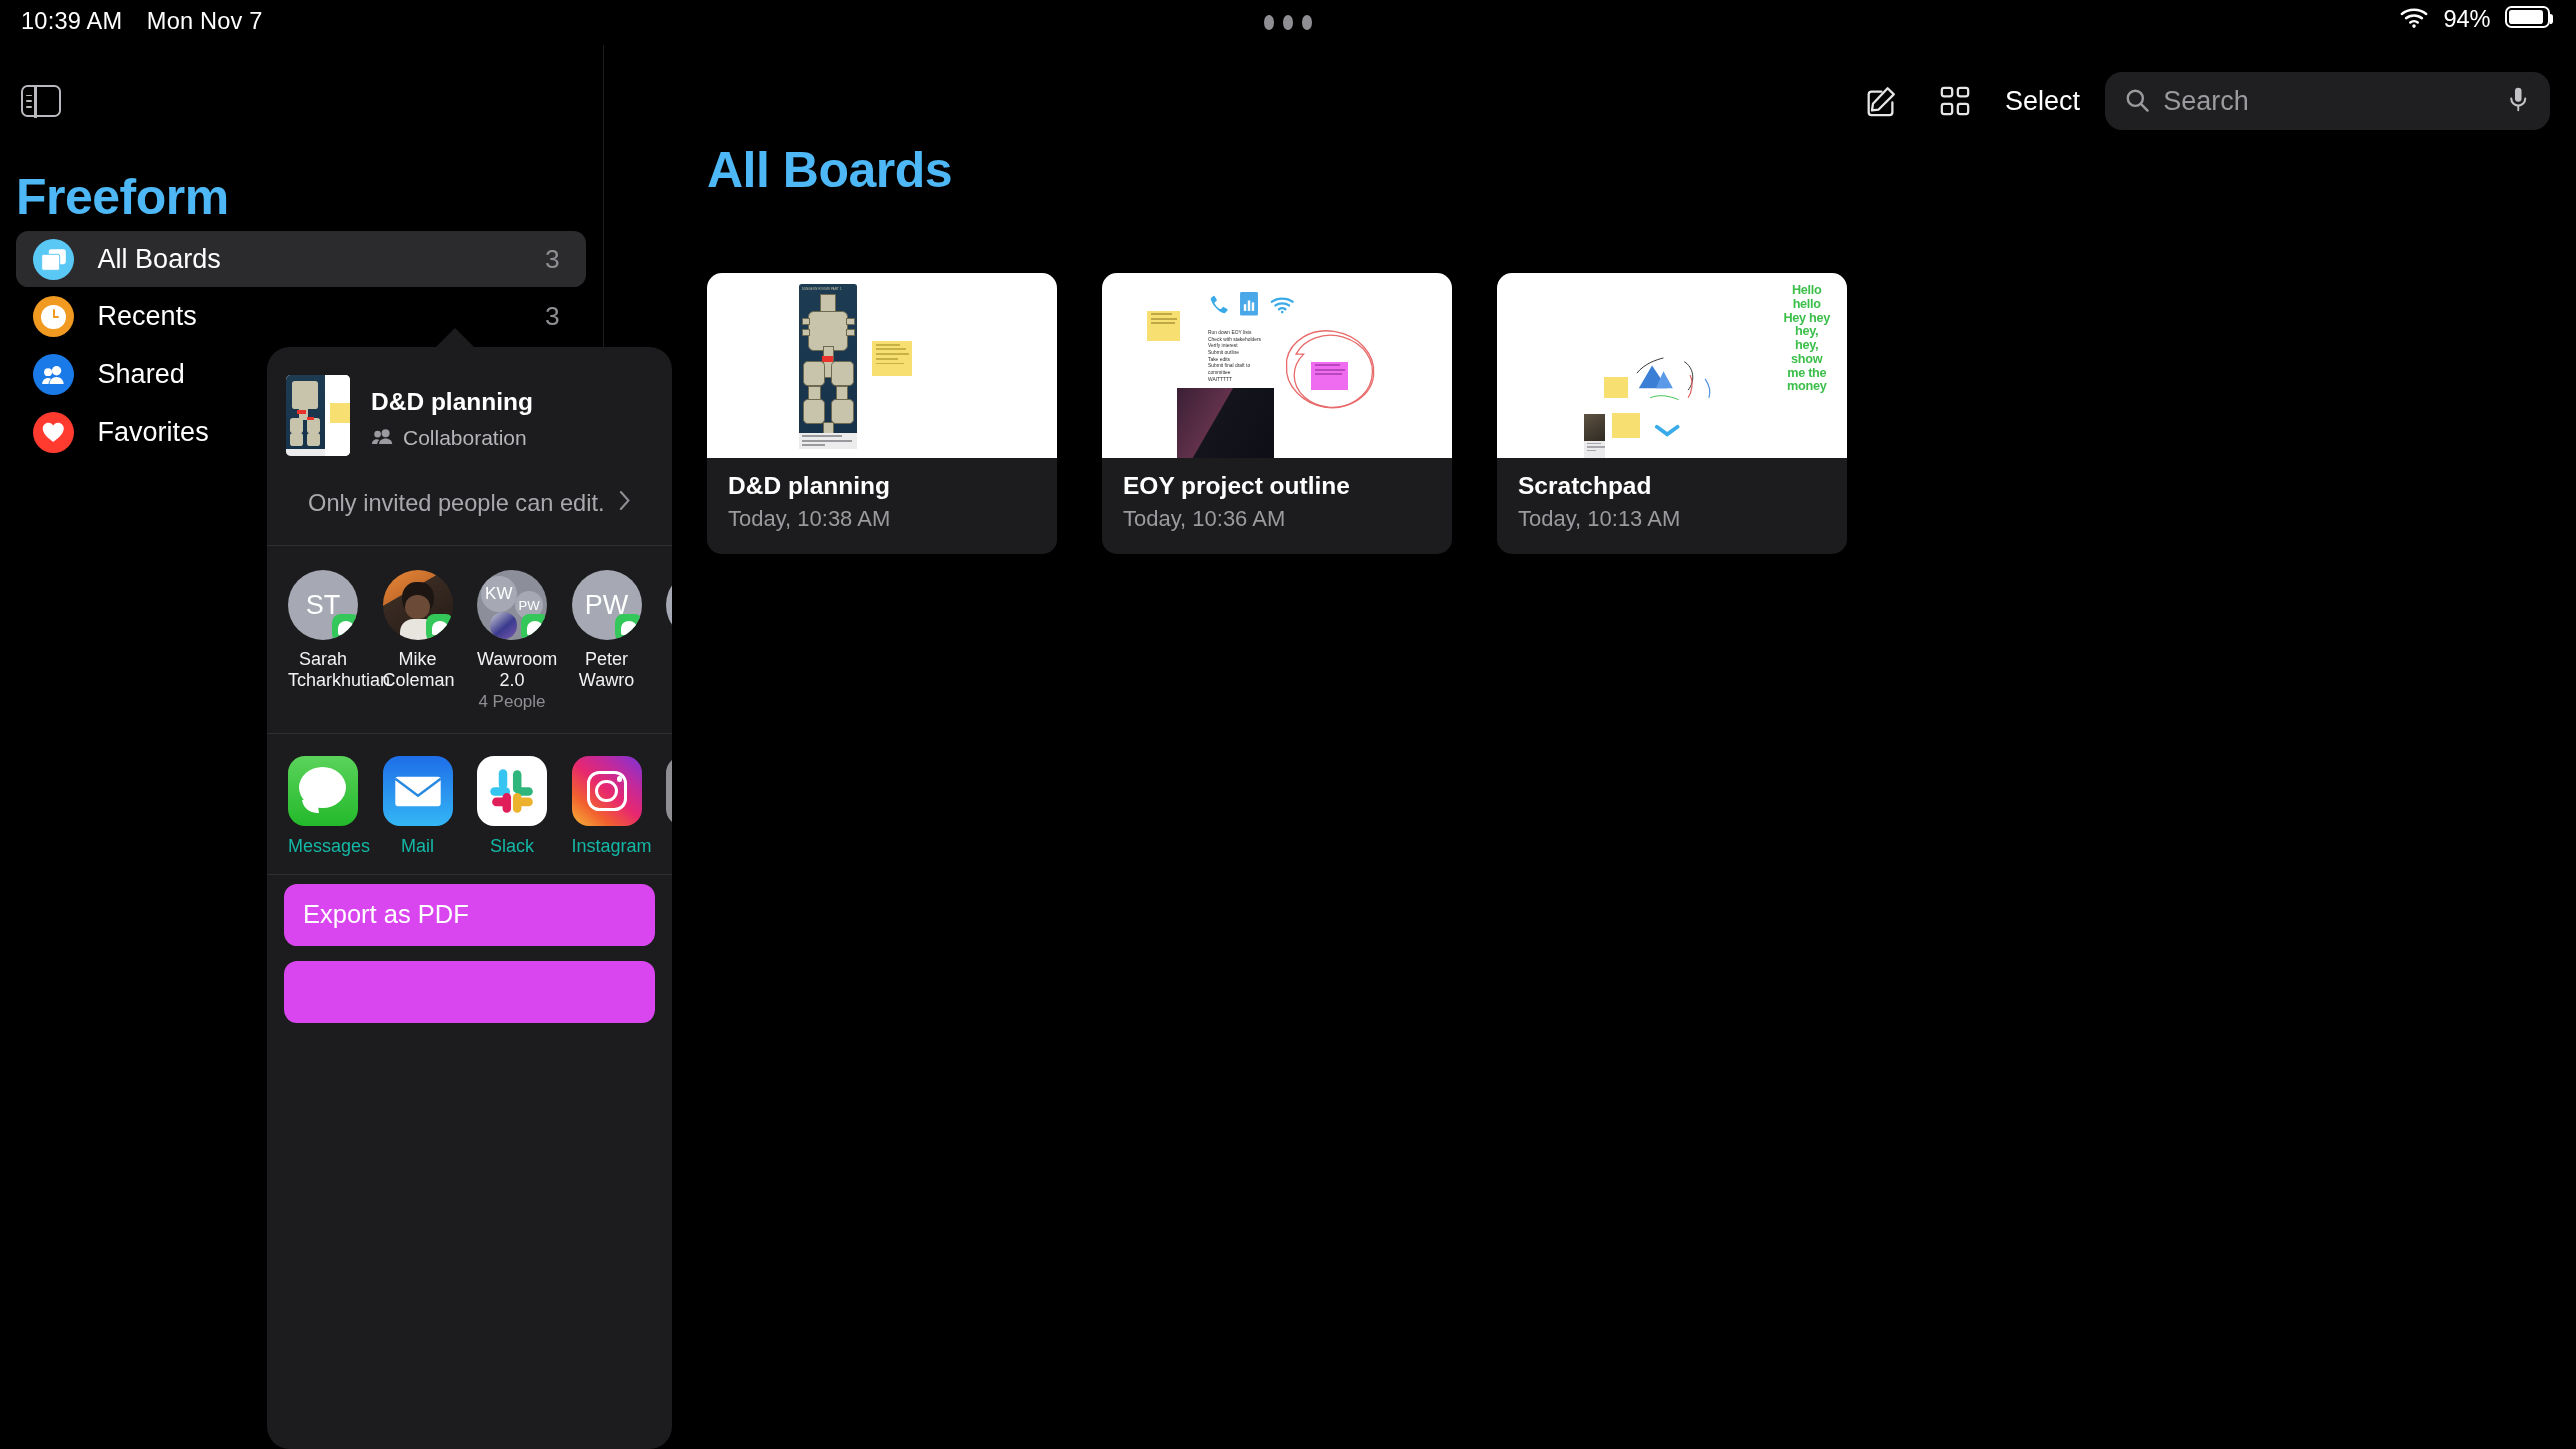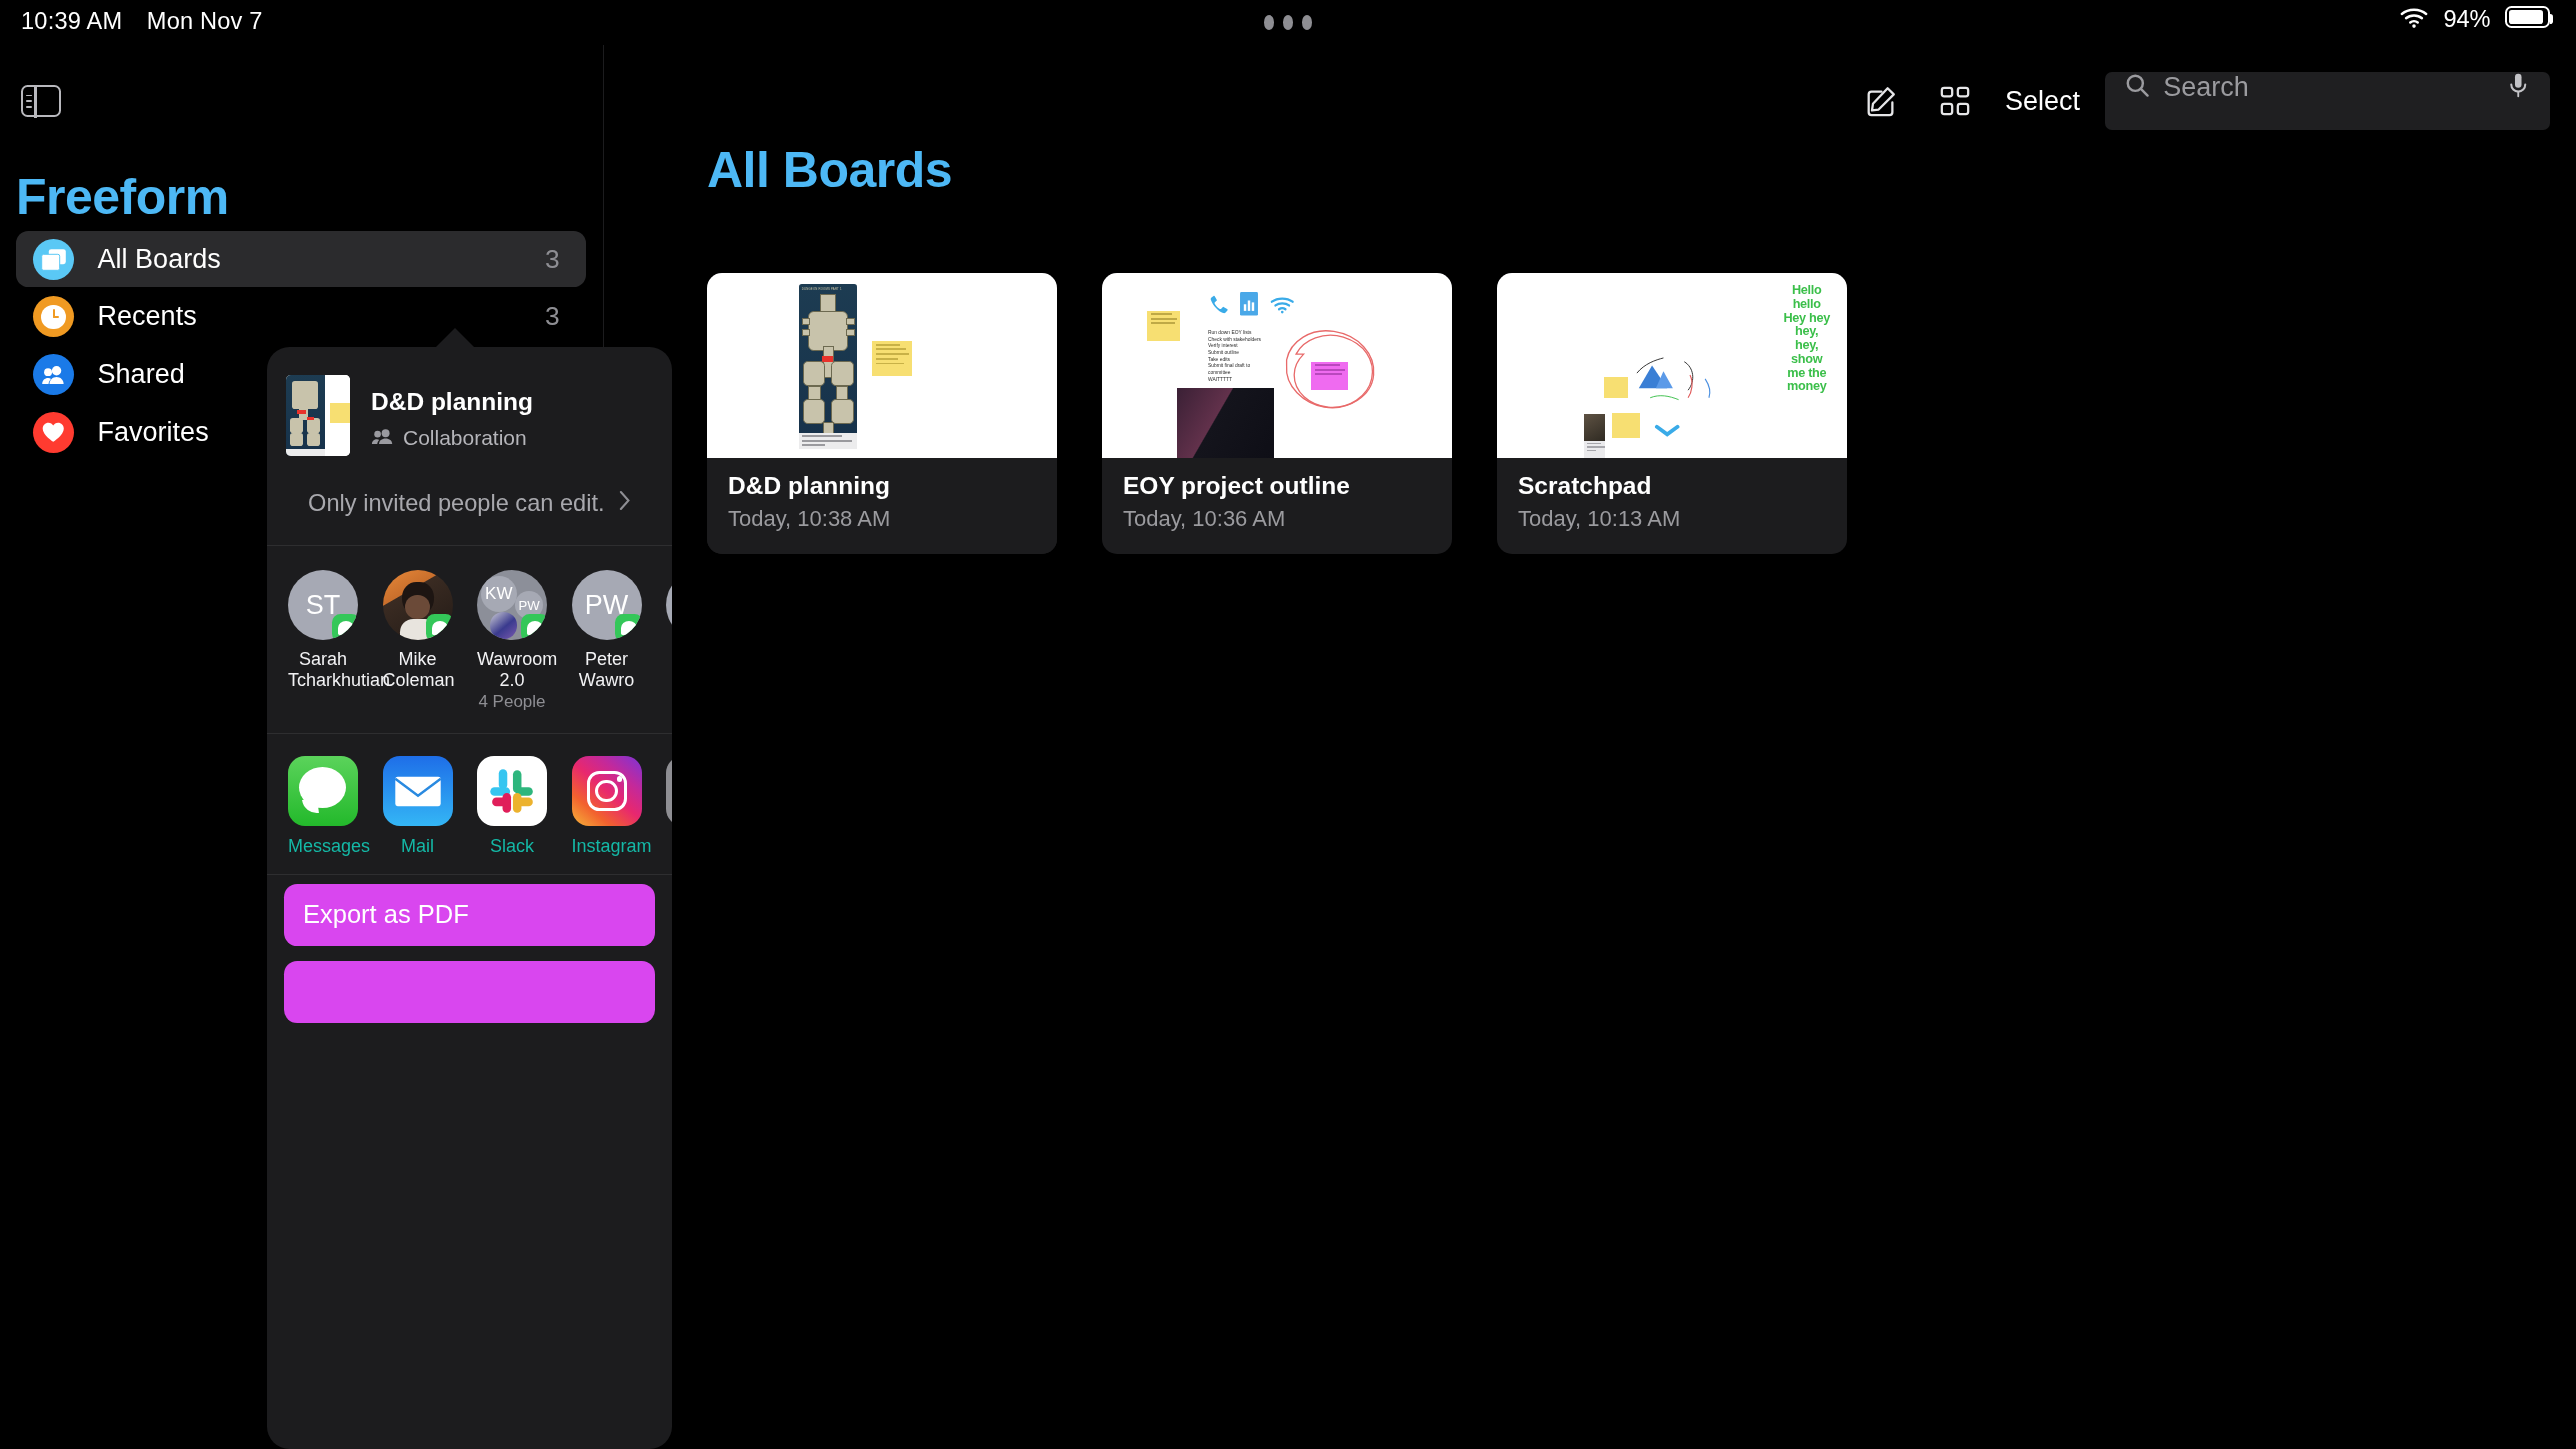--- a/index.html
+++ b/index.html
@@ -59,22 +59,22 @@
   .ico-shared { background:#1a7ae8; }
   .ico-fav { background:#ff3b30; }
 
   
   .divider { position:absolute; left:603px; top:45px; width:1.4px; height:1404px; background:#1c1c1e; }
   .main { position:absolute; left:603px; top:61px; width:1973px; height:1404px; }
 
   .toolbar { position:absolute; right:26.4px; top:11.3px; display:flex; align-items:center; gap:0; }
   .tb-btn { display:flex; align-items:center; justify-content:center; width:74px; height:58px; }
   .tb-select { color:#fff; font-size:27px; padding:0 24.5px 0 13.2px; }
-  .search { position:relative; width:445px; height:58px; background:#1f1f21; border-radius:7px;
-            display:flex; align-items:flex-start; padding:0 19px; }
+  .search { position:relative; width:445px; height:58px; background:#1f1f21; border-radius:17px;
+            display:flex; align-items:center; padding:0 19px; }
   .search .s-ph { color:#9b9b9f; font-size:27px; margin-left:13.2px; flex:1; }
 
   .page-title { position:absolute; left:104px; top:80px; font-size:50px; font-weight:bold;
                 color:#4db8f5; letter-spacing:-0.5px; }
 
   .grid { position:absolute; left:104px; top:212px; display:flex; gap:45px; }
   .card { width:350px; border-radius:15px; overflow:hidden; background:#1c1c1e; position:relative; }
   .thumb { width:350px; height:185px; background:#fff; position:relative; overflow:hidden; }
   .card-meta { padding:14px 21px 22.6px 21px; }
   .card-title { color:#fff; font-size:24.5px; font-weight:bold; }

